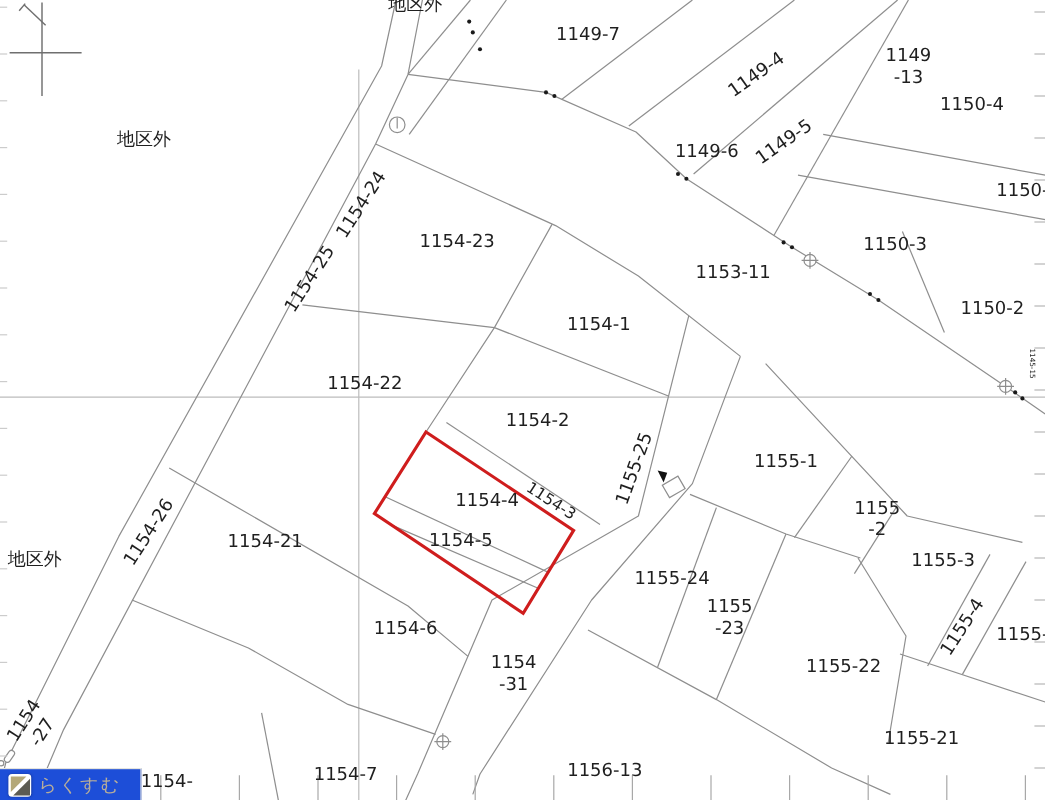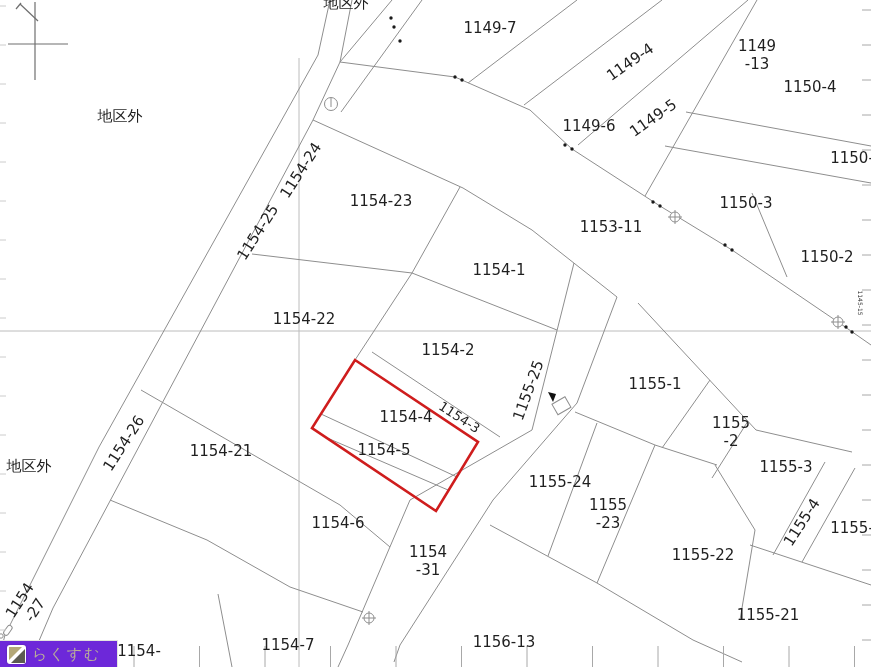--- a/index.html
+++ b/index.html
@@ -2,21 +2,21 @@
 <html><head>
 <meta charset="utf-8">
 <style>
   html,body{margin:0;padding:0;background:#ffffff;}
   body{width:871px;height:667px;overflow:hidden;position:relative;
        font-family:"DejaVu Sans","Liberation Sans",sans-serif;}
   #map-wrap{position:absolute;inset:0;}
   svg{display:block;}
   svg text{font-family:"DejaVu Sans","Liberation Sans",sans-serif;}
   #watermark{position:absolute;left:0;top:640px;width:118px;height:27px;
-     background:#6d28d9;border-top:1px solid #e4e4e0;border-right:1px solid #e4e4e0;
+     background:#1d4ed8;border-top:1px solid #e4e4e0;border-right:1px solid #e4e4e0;
      display:flex;align-items:center;gap:6px;padding-left:7px;box-sizing:border-box;}
   #wm-icon{width:19px;height:19px;background:#ffffff;border-radius:3px;
      box-shadow:0 0 2px rgba(0,0,0,.25);position:relative;overflow:hidden;flex:0 0 auto;}
   #wm-icon .tri1{position:absolute;left:2px;top:2px;width:0;height:0;
      border-left:13px solid #b4a878;border-bottom:13px solid transparent;}
   #wm-icon .tri2{position:absolute;right:1px;bottom:1px;width:0;height:0;
      border-right:14px solid #5c5b52;border-top:14px solid transparent;}
   #wm-text{font-size:15px;letter-spacing:2px;color:#b9ae99;line-height:1;}
 </style>
 </head>

